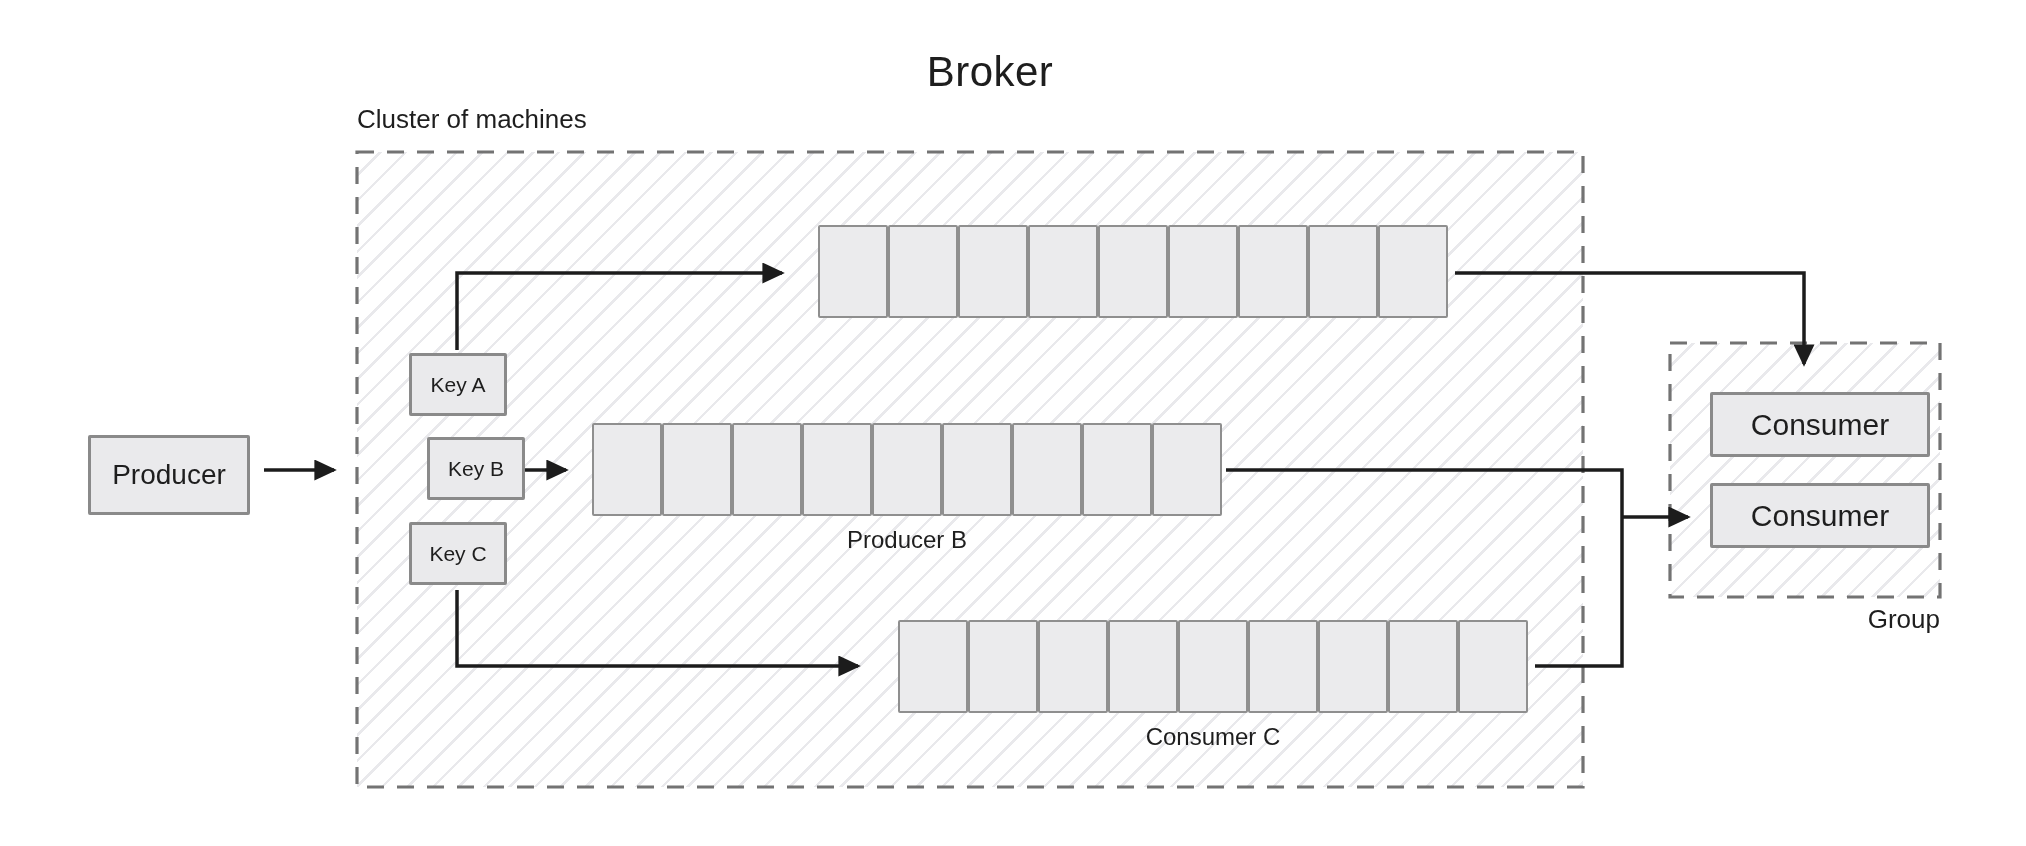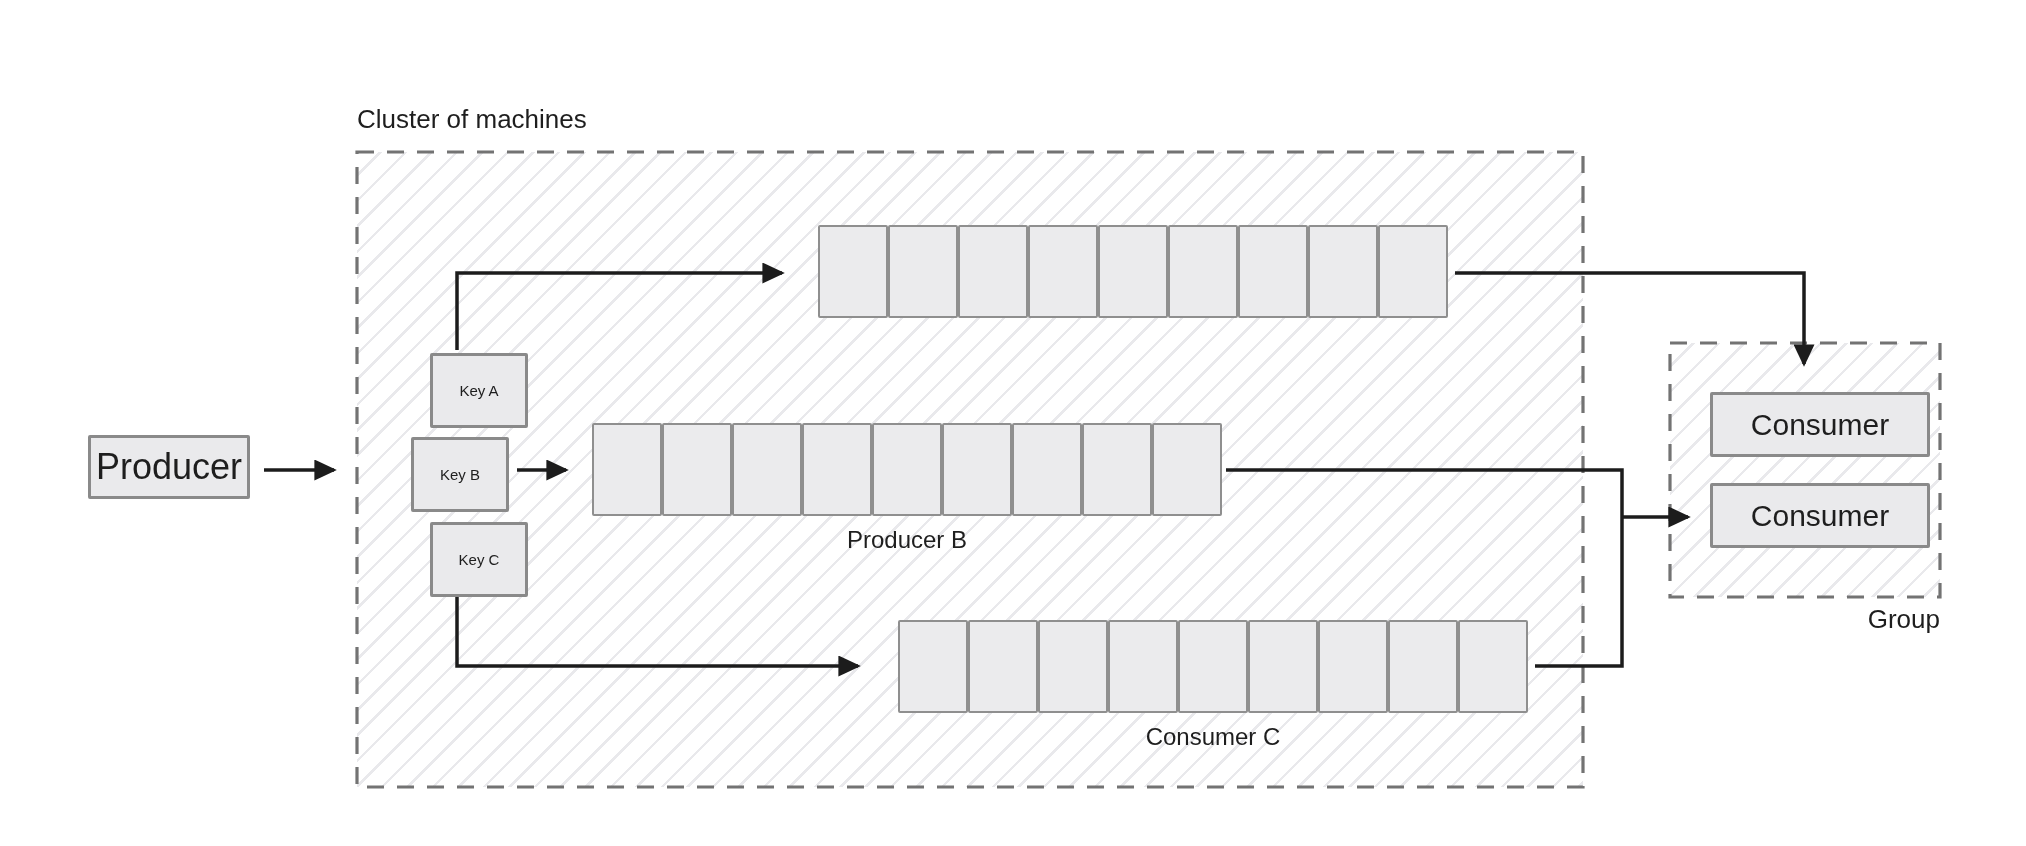--- a/index.html
+++ b/index.html
@@ -19,22 +19,22 @@
   .title{
     position:absolute;z-index:3;font-size:42px;letter-spacing:0.5px;
     text-align:center;color:var(--text);
   }
   .small-label{position:absolute;z-index:3;font-size:26px;color:var(--text);text-align:right;}
 
   .node{
     position:absolute;z-index:3;display:flex;align-items:center;justify-content:center;
     background:var(--box-fill);border:3px solid var(--box-border);border-radius:2px;
   }
-  .producer{width:162px;height:64px;font-size:36px;}
-  .keybox{width:98px;height:75px;font-size:15px;margin-left:21px;}
+  .producer{width:162px;height:80px;font-size:28px;}
+  .keybox{width:98px;height:63px;font-size:21px;}
   .consumer{width:220px;height:65px;font-size:30px;}
 
   .partition-row{position:absolute;z-index:3;display:flex;}
   .cell{
     width:70px;height:93px;background:#ebebed;border:2.5px solid #8f8f8f;border-radius:2px;
   }
   .partition-label{
     position:absolute;z-index:3;width:630px;text-align:center;font-size:24px;color:var(--text);
   }
   .group-label{position:absolute;z-index:3;width:270px;text-align:right;font-size:26px;color:var(--text);}
@@ -59,30 +59,31 @@
 
     <path d="M 264 470 L 334 470" stroke="#1c1c1c" stroke-width="3.5" fill="none" marker-end="url(#ah)"></path>
     <path d="M 457 350 L 457 273 L 782 273" stroke="#1c1c1c" stroke-width="3.5" fill="none" marker-end="url(#ah)"></path>
     <path d="M 517 470 L 566 470" stroke="#1c1c1c" stroke-width="3.5" fill="none" marker-end="url(#ah)"></path>
     <path d="M 457 590 L 457 666 L 858 666" stroke="#1c1c1c" stroke-width="3.5" fill="none" marker-end="url(#ah)"></path>
     <path d="M 1455 273 L 1804 273 L 1804 364" stroke="#1c1c1c" stroke-width="3.5" fill="none" marker-end="url(#ah)"></path>
     <path d="M 1226 470 L 1622 470 L 1622 666 L 1535 666" stroke="#1c1c1c" stroke-width="3.5" fill="none"></path>
     <path d="M 1622 517 L 1688 517" stroke="#1c1c1c" stroke-width="3.5" fill="none" marker-end="url(#ah)"></path>
   </svg>
 
+  <div class="title" style="left:790px;top:48px;width:400px;">Broker</div>
   <div class="small-label" style="left:357px;top:104px;">Cluster of machines</div>
 
   <div class="node producer" style="left:88px;top:435px;">
     <span>Producer</span>
   </div>
 
   <div class="node keybox" style="left:409px;top:353px;">
     <span>Key A</span>
   </div>
-  <div class="node keybox" style="left:390px;top:437px;align-items:center;">
+  <div class="node keybox" style="left:427px;top:437px;align-items:center;">
     <span>Key B</span>
   </div>
   <div class="node keybox" style="left:409px;top:522px;">
     <span>Key C</span>
   </div>
 
   <div class="partition-row" style="left:818px;top:225px;">
       <div class="cell"></div>
       <div class="cell"></div>
       <div class="cell"></div>

